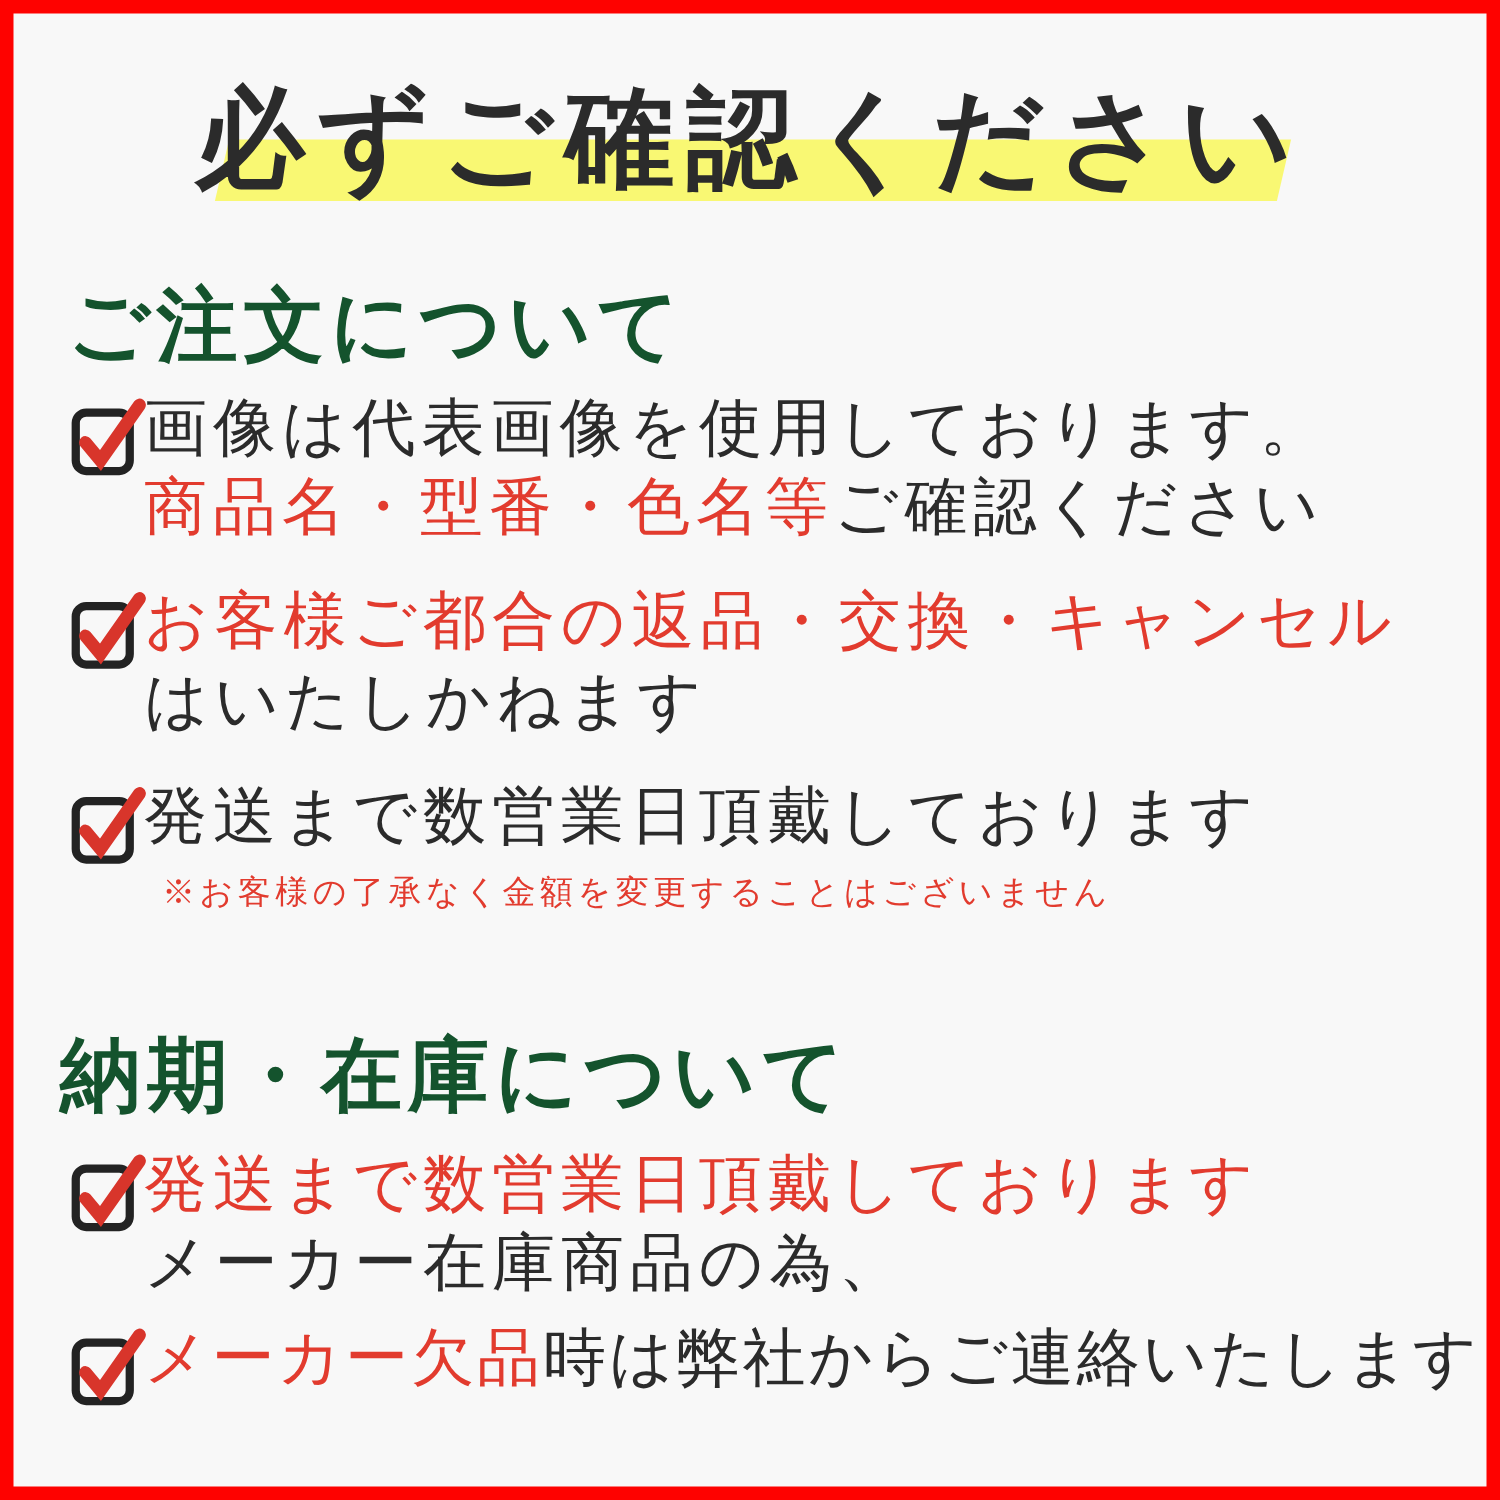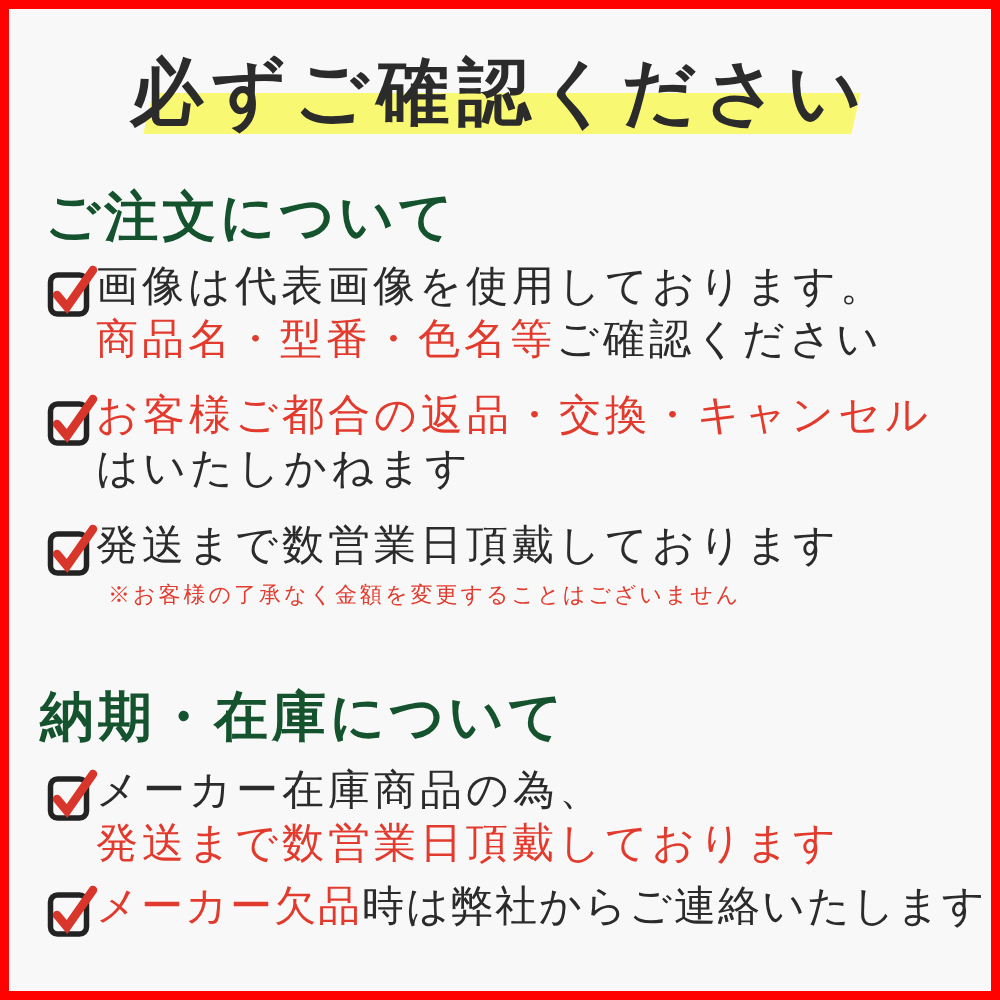--- a/index.html
+++ b/index.html
@@ -97,22 +97,22 @@
   <h2 class="sec-heading" id="sec2">納期・在庫について</h2>
 
   <div class="item" id="item4">
     <span class="cb">
       <svg width="52" height="56" viewBox="0 0 52 56">
         <rect x="4.5" y="13" width="36" height="39" rx="7" fill="none" stroke="#232323" stroke-width="5.5"></rect>
         <path d="M11 33 L21 45 L47 8" fill="none" stroke="#d8352b" stroke-width="8.5" stroke-linecap="round"></path>
       </svg>
     </span>
     <div class="txt">
+      <div><span class="tr">発送まで数営業日頂戴しております</span></div>
       <div><span class="tk">メーカー在庫商品の為、</span></div>
-      <div><span class="tr">発送まで数営業日頂戴しております</span></div>
     </div>
   </div>
 
   <div class="item" id="item5">
     <span class="cb">
       <svg width="52" height="56" viewBox="0 0 52 56">
         <rect x="4.5" y="13" width="36" height="39" rx="7" fill="none" stroke="#232323" stroke-width="5.5"></rect>
         <path d="M11 33 L21 45 L47 8" fill="none" stroke="#d8352b" stroke-width="8.5" stroke-linecap="round"></path>
       </svg>
     </span>

